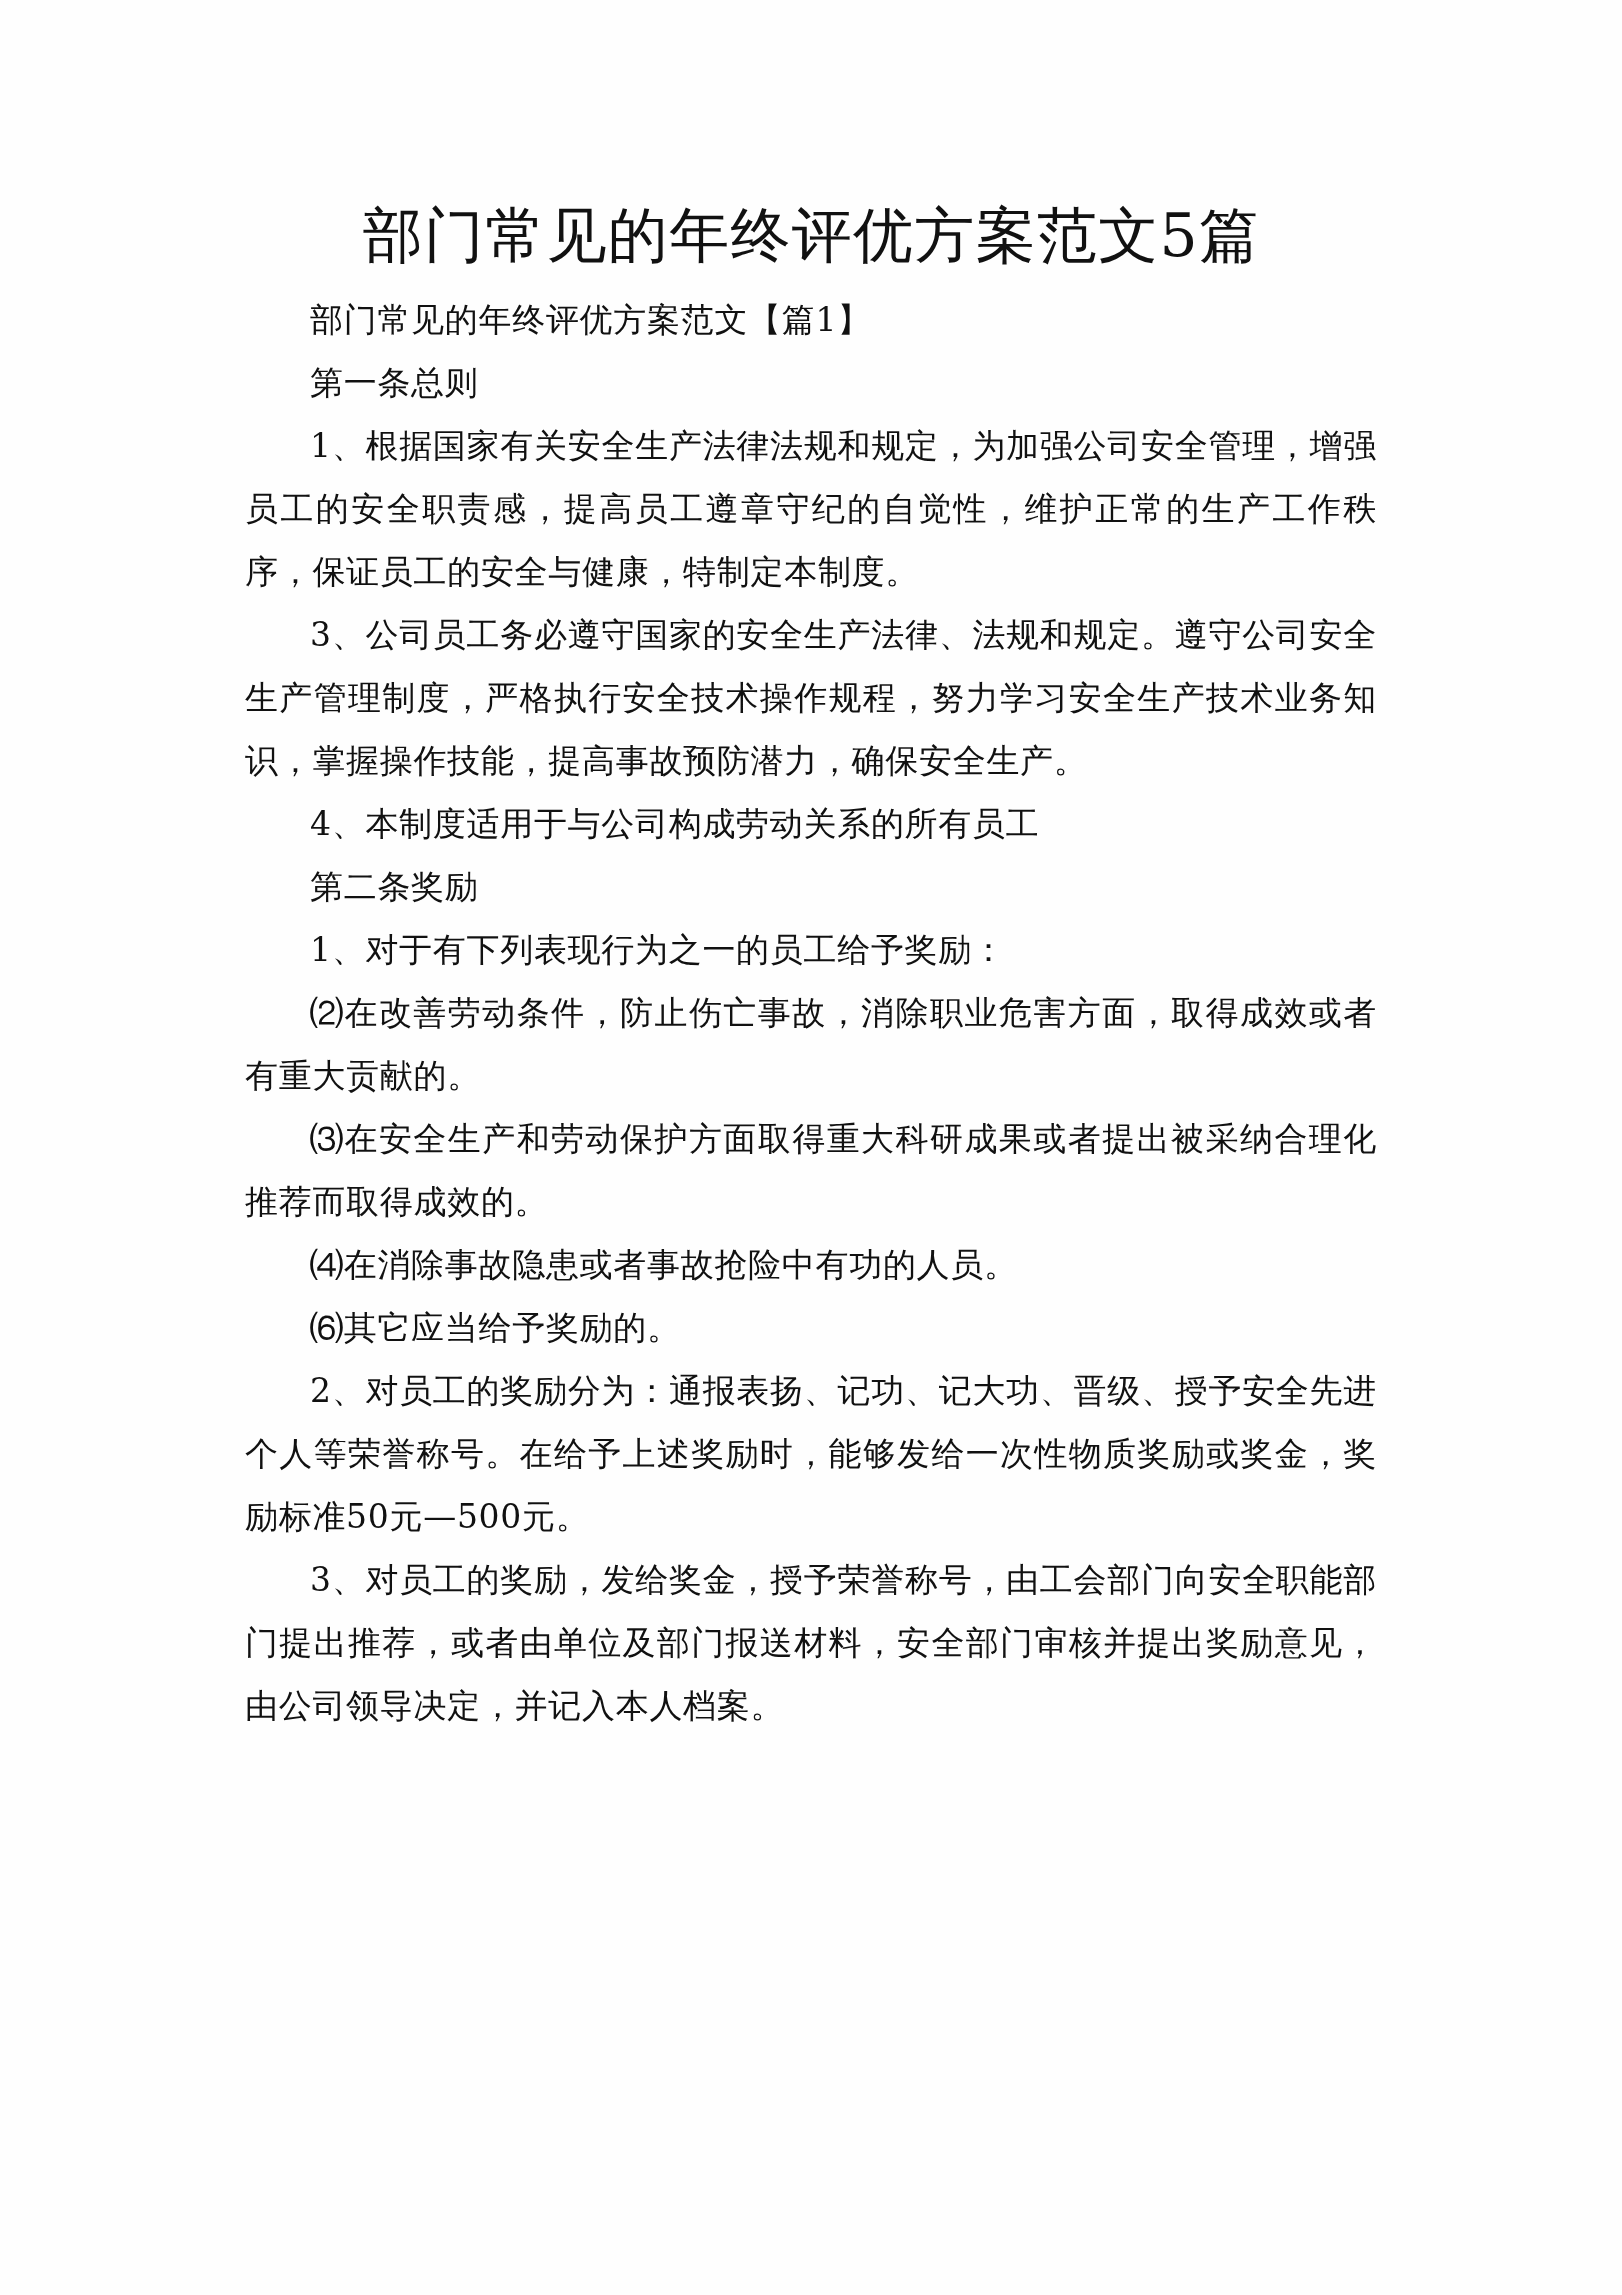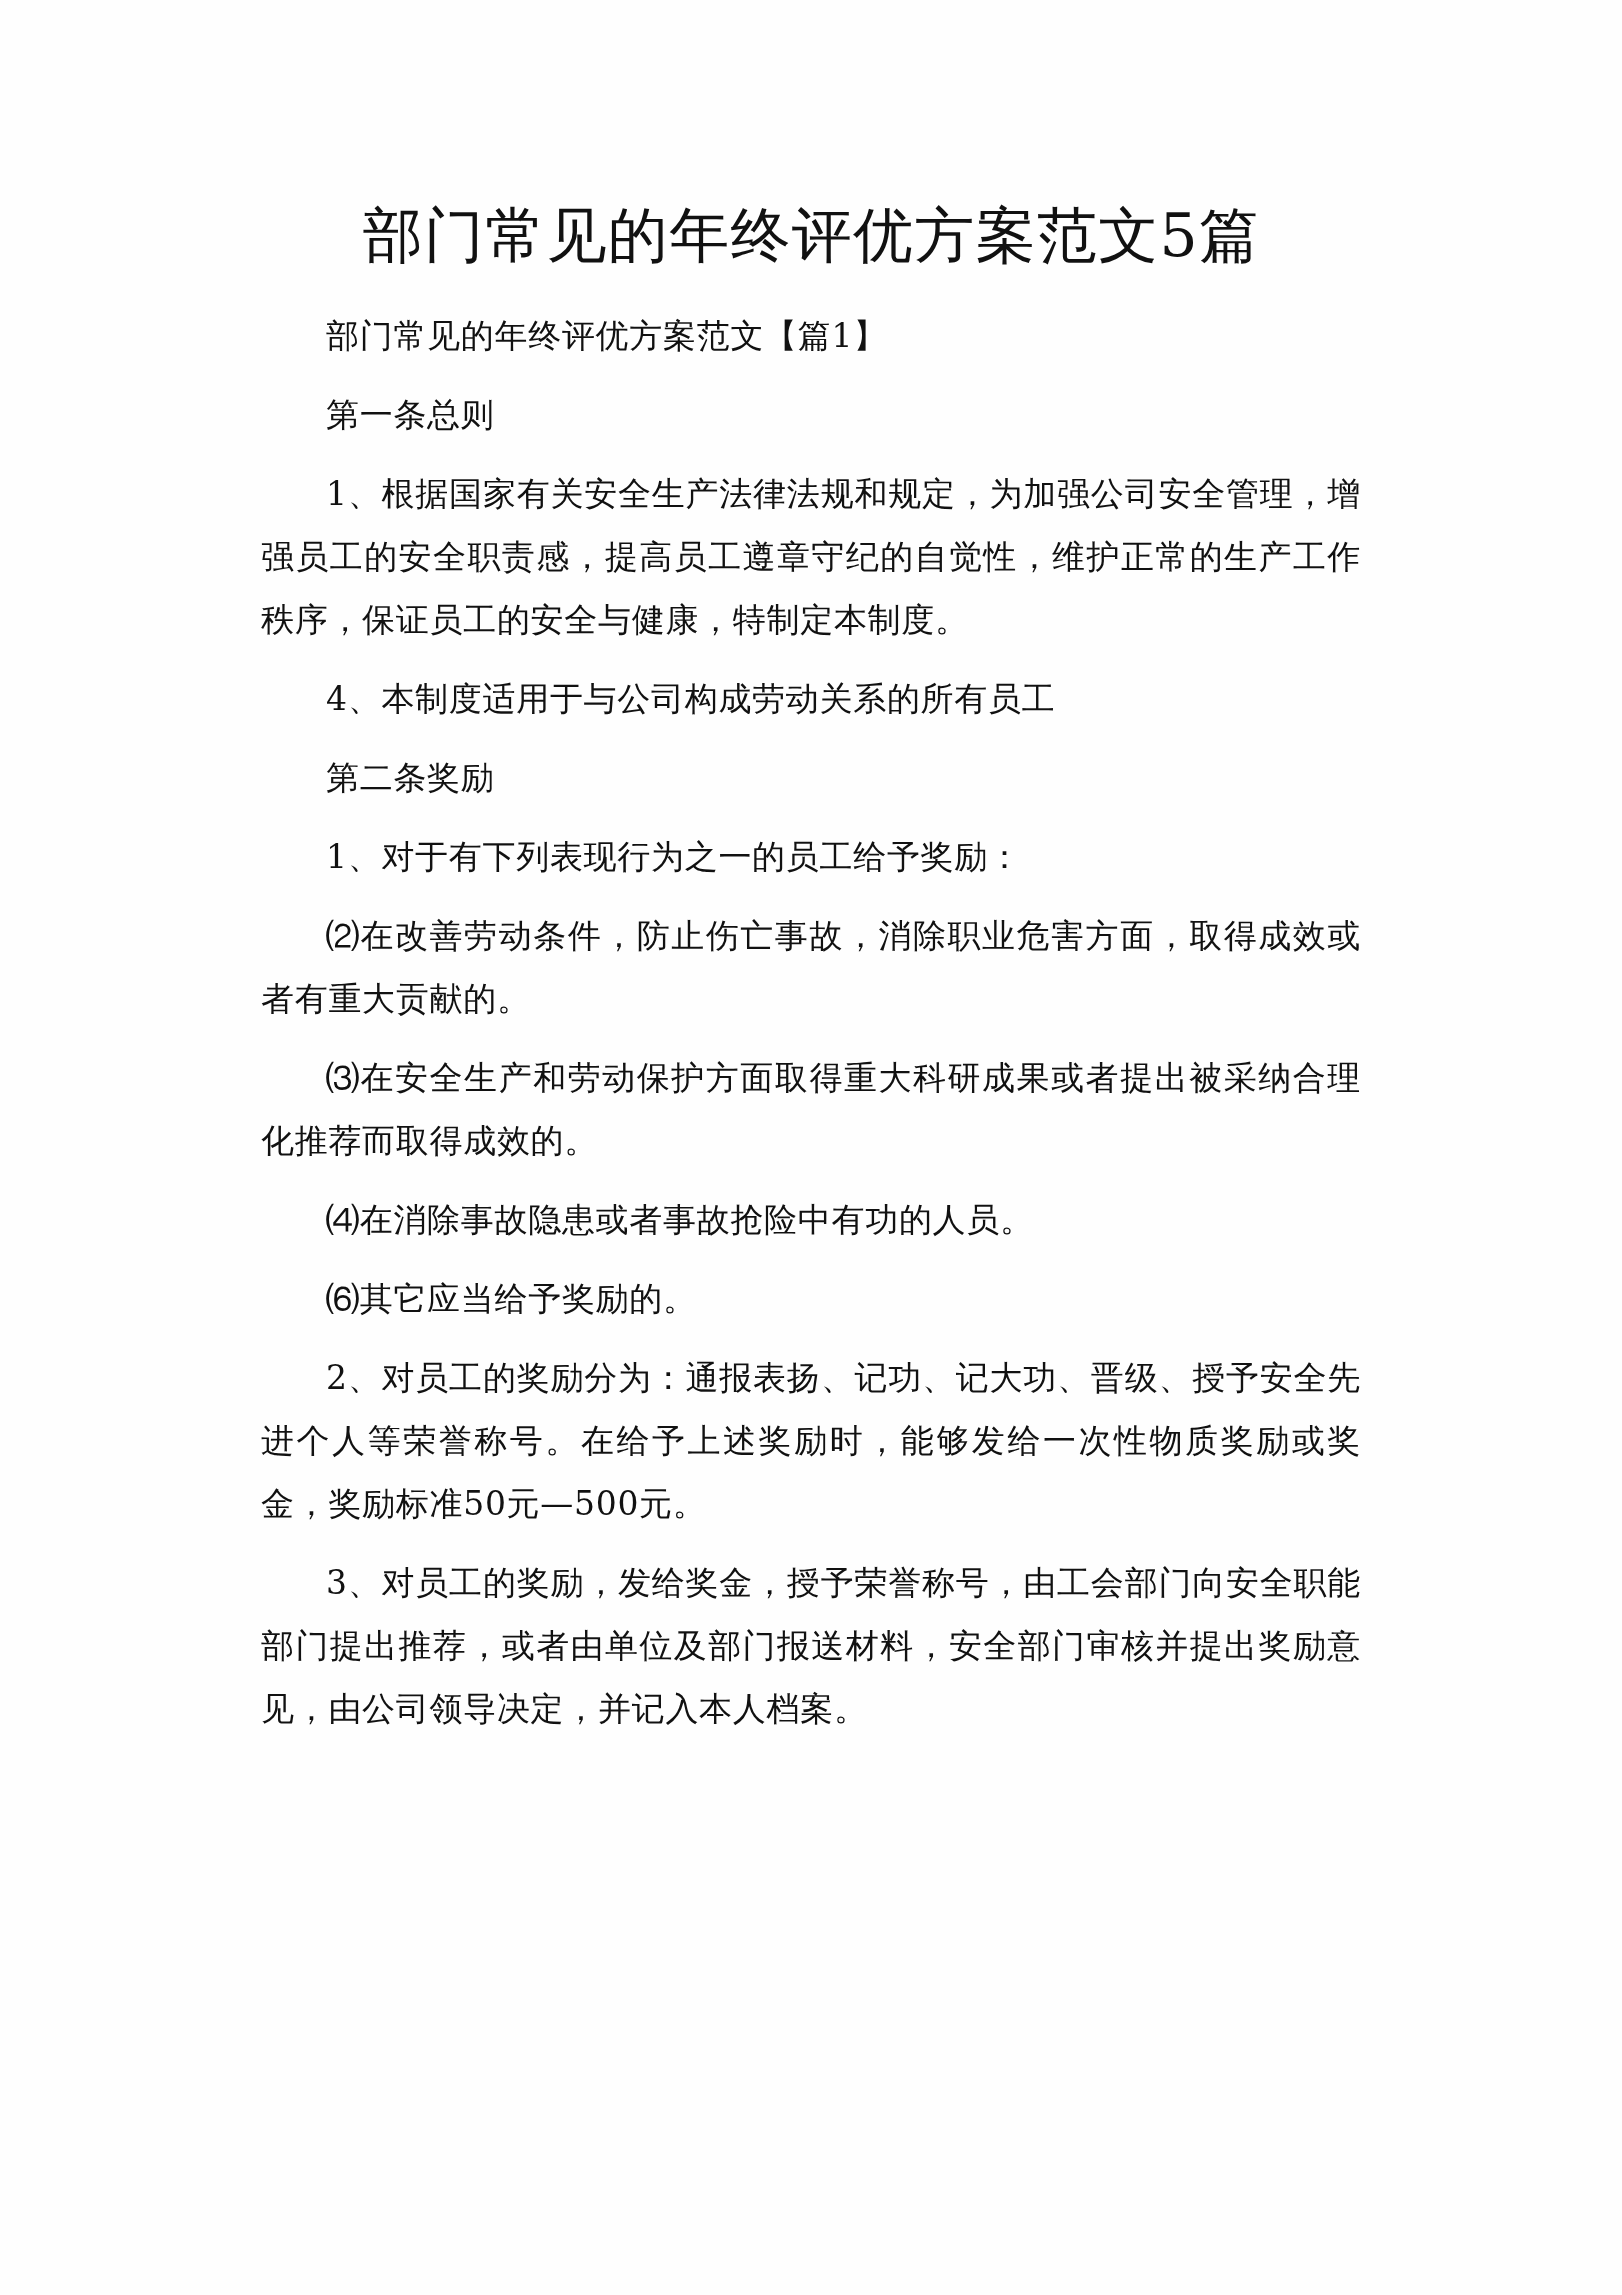--- a/index.html
+++ b/index.html
@@ -37,35 +37,36 @@
     .body {
       position: absolute;
       top: 288px;
       left: 245px;
       width: 1132px;
       font-size: 33px;
       line-height: 63px;
       letter-spacing: 0.7px;
     }
     .body p {
-      margin: 16px;
+      margin: 0;
       text-indent: 65px;
       text-align: justify;
       word-break: break-all;
     }
   </style>
 </head>
 <body>
 
 <div class="page">
   <h1 class="title">部门常见的年终评优方案范文5篇</h1>
   <div class="body">
     <p>部门常见的年终评优方案范文【篇1】</p>
     <p>第一条总则</p>
     <p>1、根据国家有关安全生产法律法规和规定，为加强公司安全管理，增强员工的安全职责感，提高员工遵章守纪的自觉性，维护正常的生产工作秩序，保证员工的安全与健康，特制定本制度。</p>
+    <p>3、公司员工务必遵守国家的安全生产法律、法规和规定。遵守公司安全生产管理制度，严格执行安全技术操作规程，努力学习安全生产技术业务知识，掌握操作技能，提高事故预防潜力，确保安全生产。</p>
     <p>4、本制度适用于与公司构成劳动关系的所有员工</p>
     <p>第二条奖励</p>
     <p>1、对于有下列表现行为之一的员工给予奖励：</p>
     <p>⑵在改善劳动条件，防止伤亡事故，消除职业危害方面，取得成效或者有重大贡献的。</p>
     <p>⑶在安全生产和劳动保护方面取得重大科研成果或者提出被采纳合理化推荐而取得成效的。</p>
     <p>⑷在消除事故隐患或者事故抢险中有功的人员。</p>
     <p>⑹其它应当给予奖励的。</p>
     <p>2、对员工的奖励分为：通报表扬、记功、记大功、晋级、授予安全先进个人等荣誉称号。在给予上述奖励时，能够发给一次性物质奖励或奖金，奖励标准50元—500元。</p>
     <p>3、对员工的奖励，发给奖金，授予荣誉称号，由工会部门向安全职能部门提出推荐，或者由单位及部门报送材料，安全部门审核并提出奖励意见，由公司领导决定，并记入本人档案。</p>
   </div>

